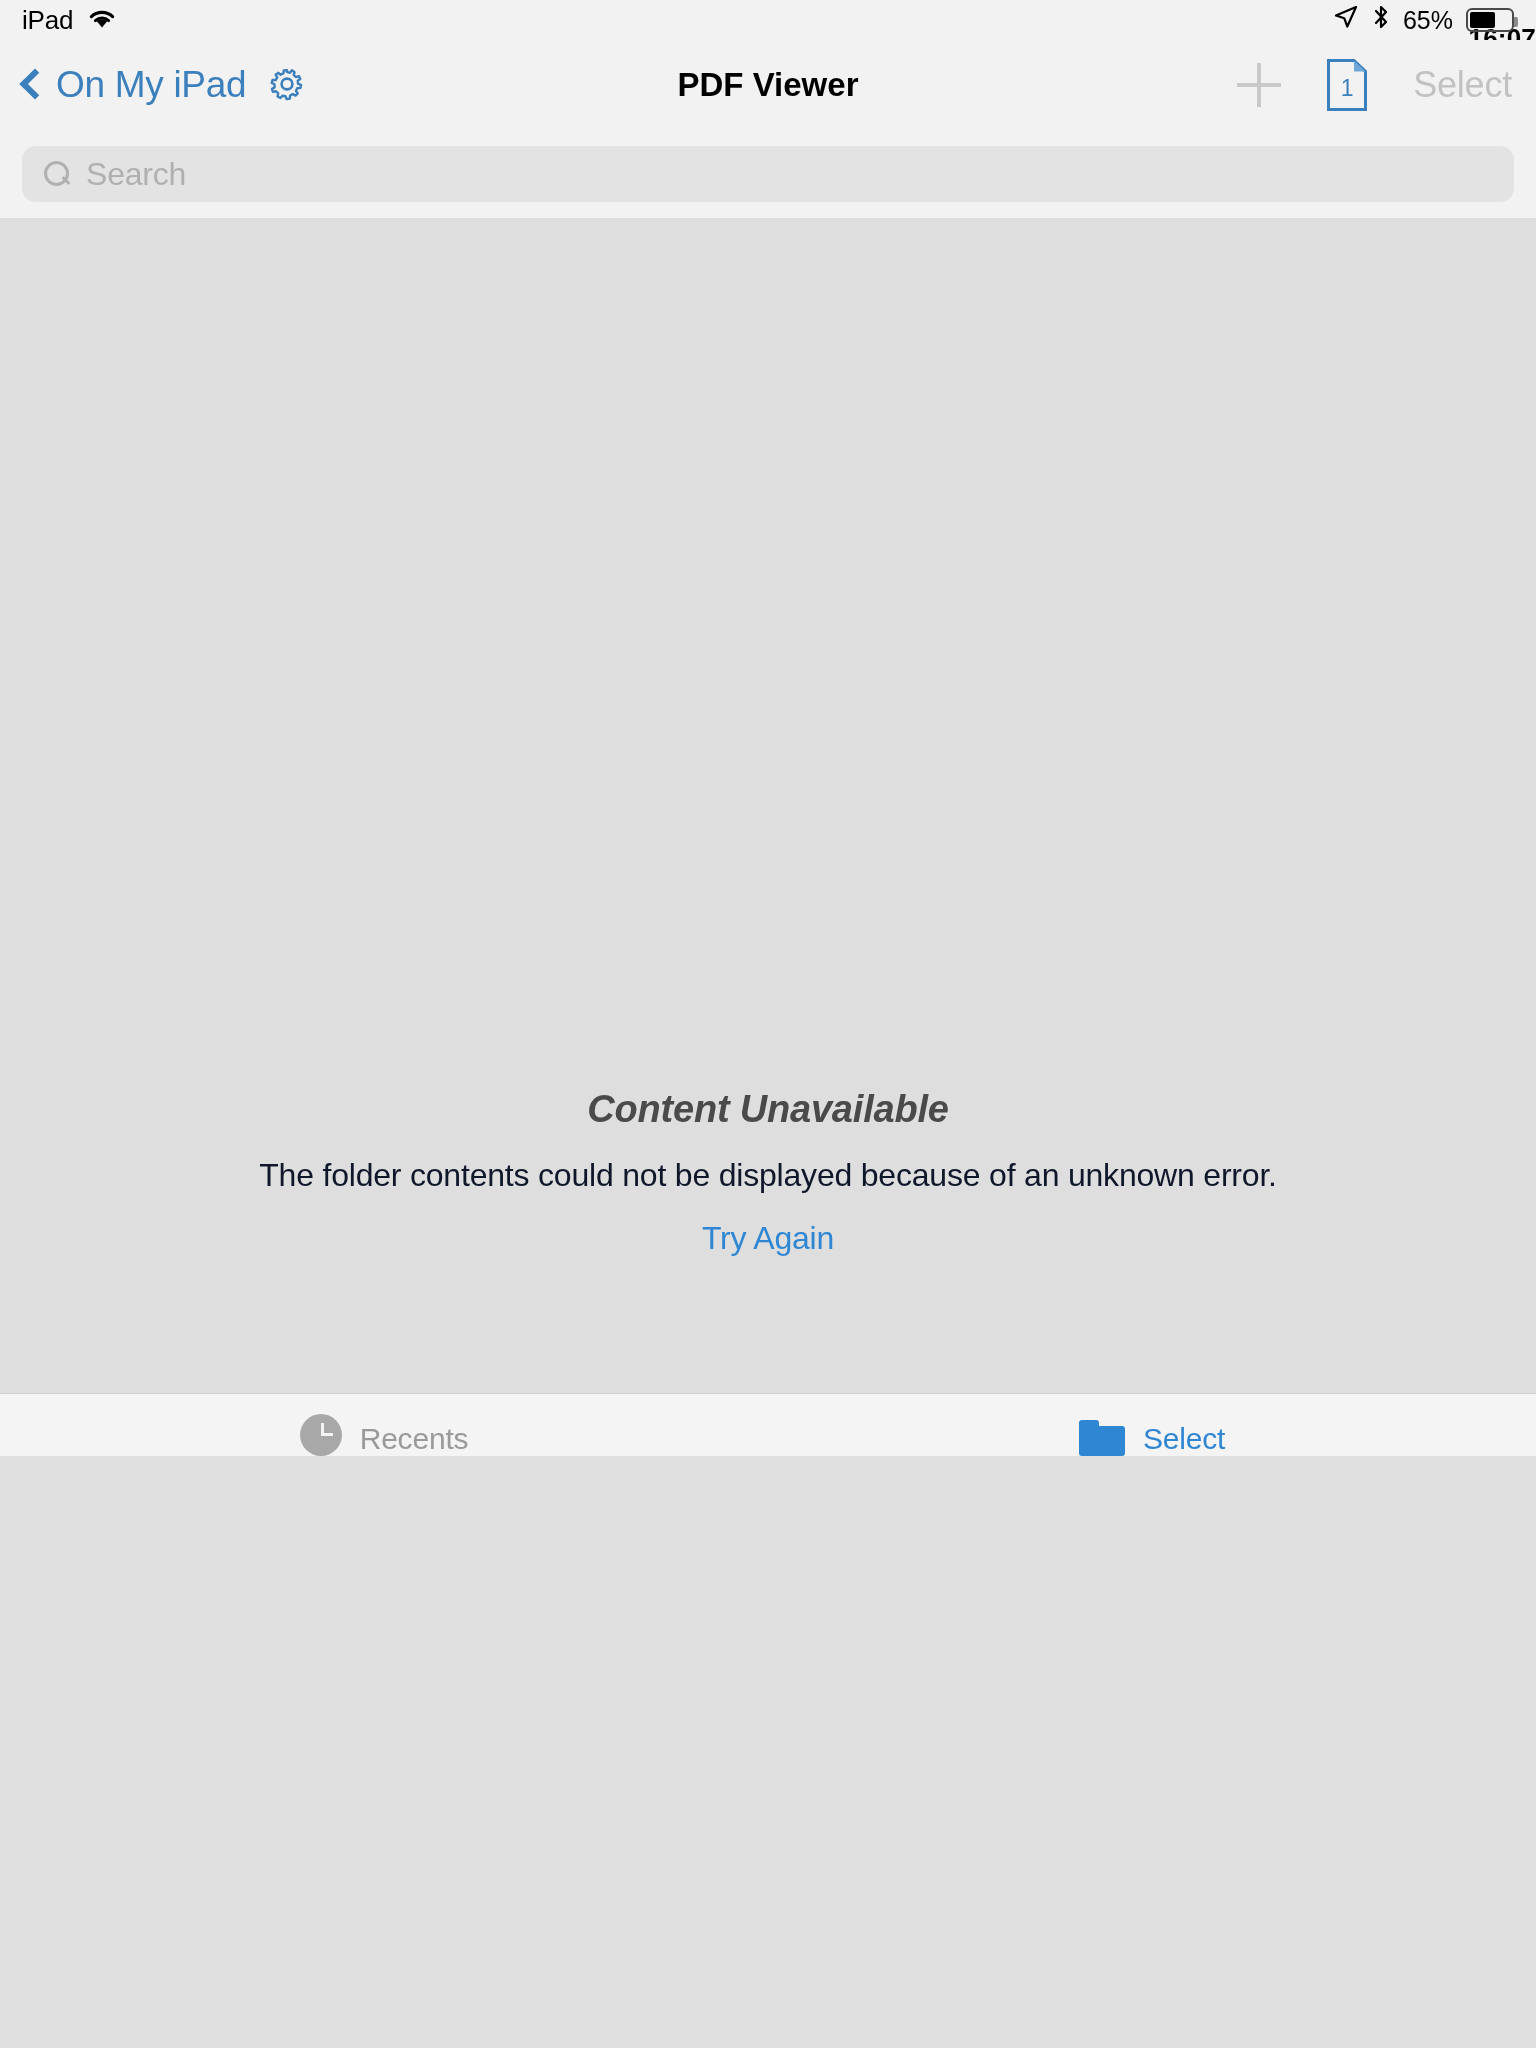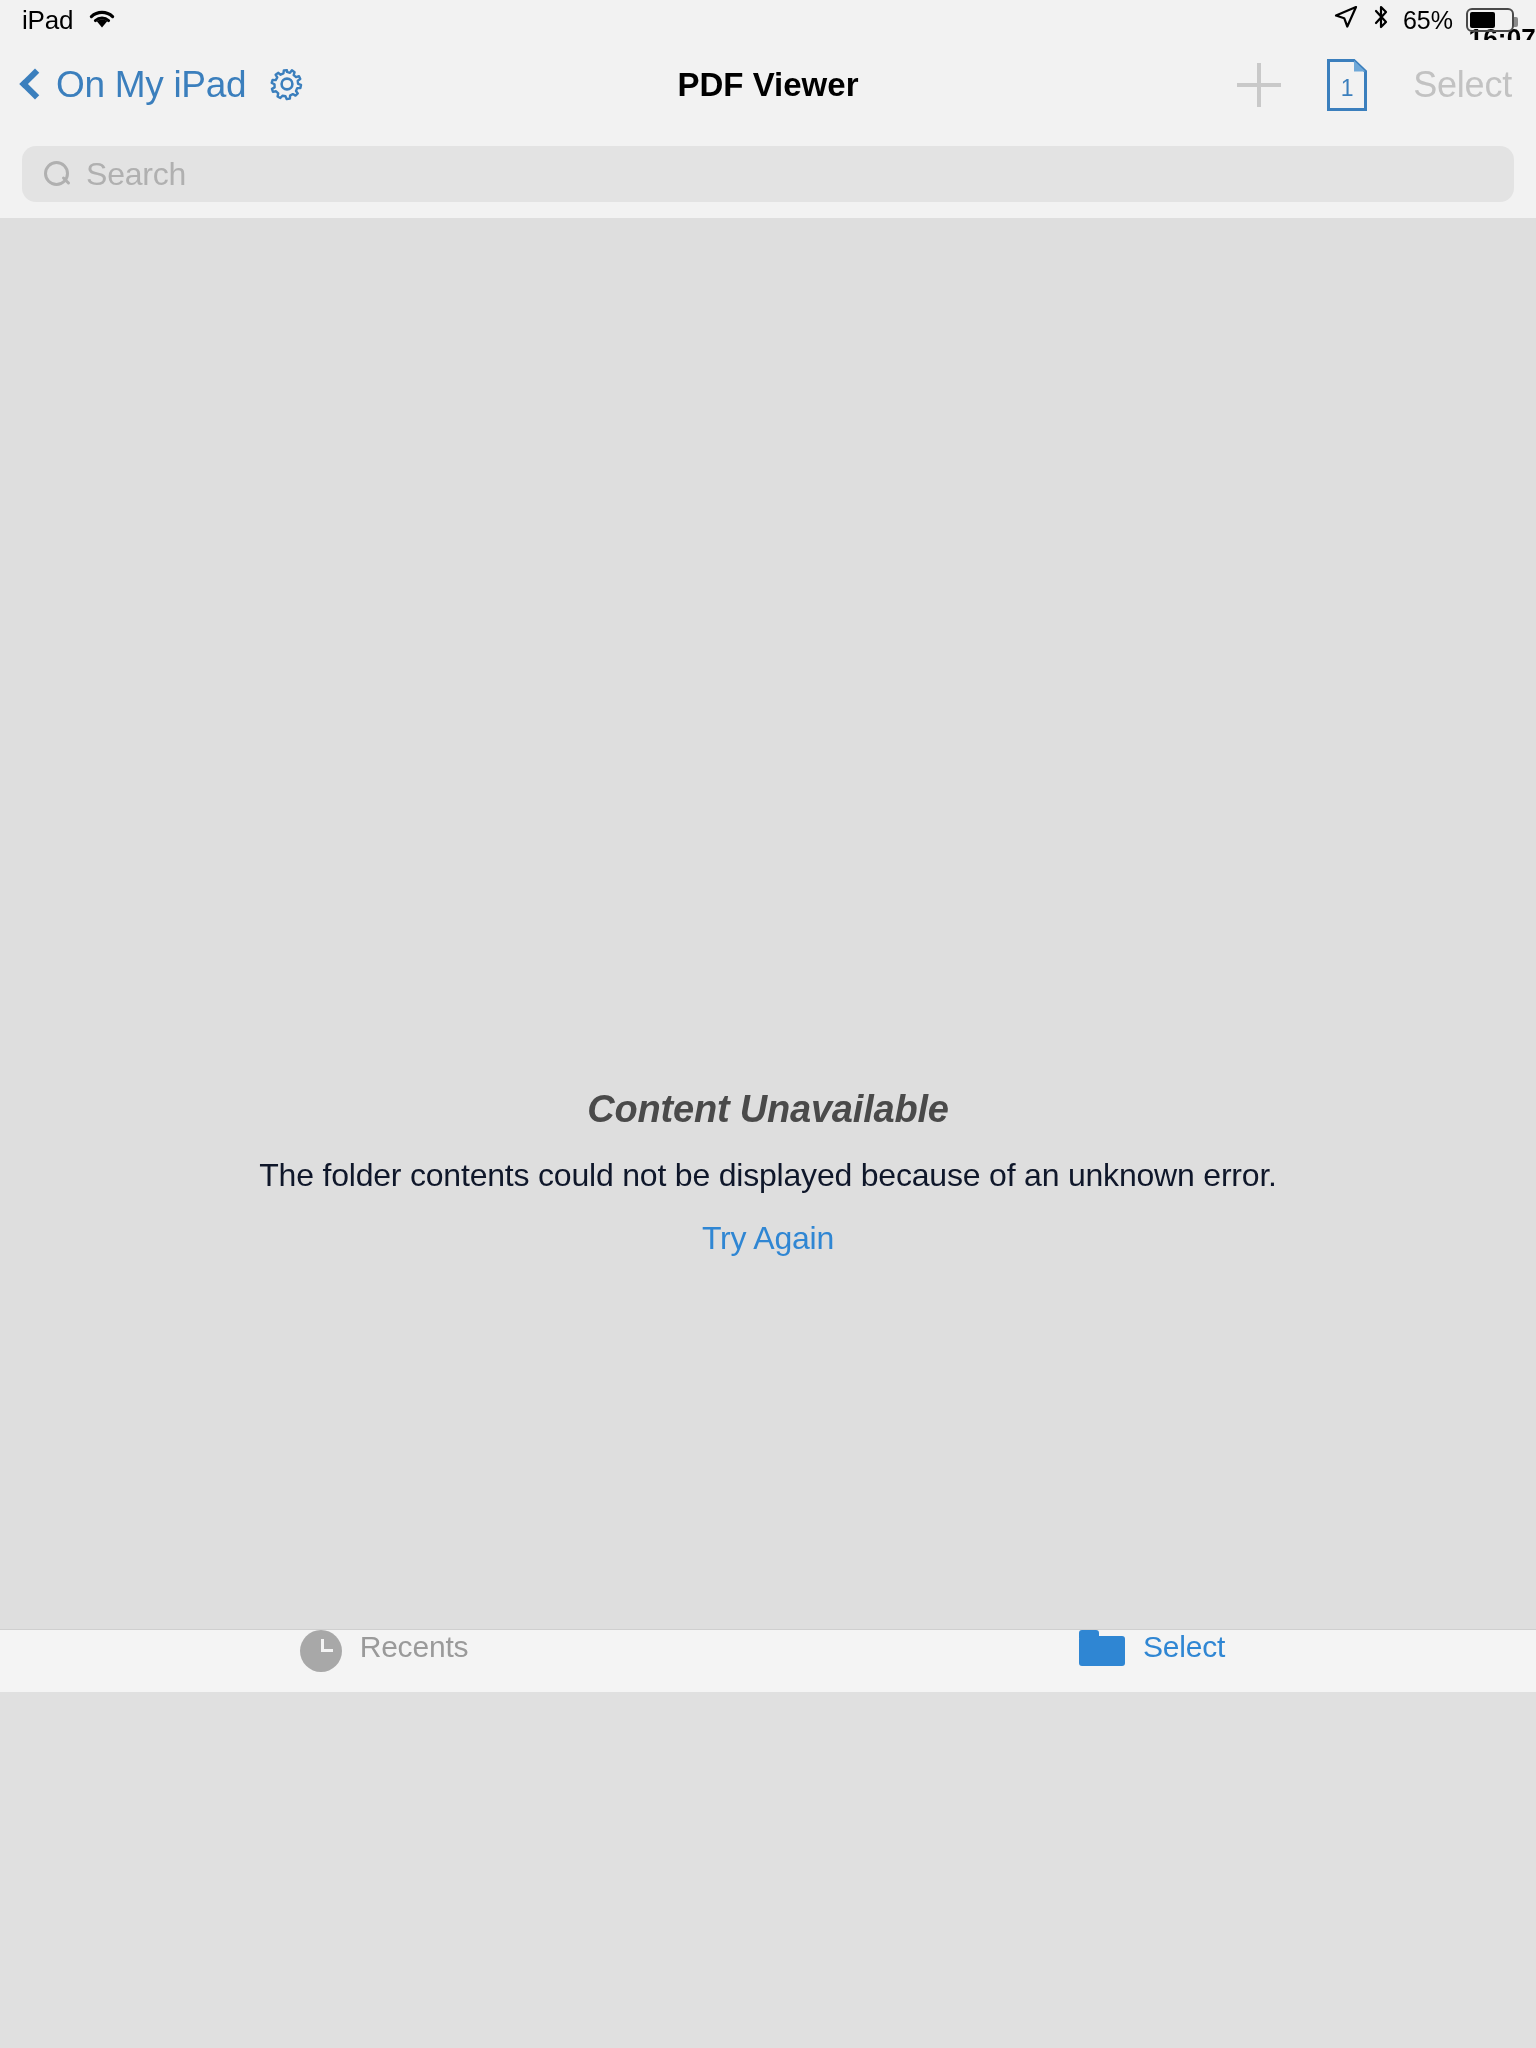--- a/index.html
+++ b/index.html
@@ -3,21 +3,21 @@
 <meta charset="utf-8">
 <style>
   * { margin:0; padding:0; box-sizing:border-box; }
   html, body {
     width:1536px; height:2048px;
     background:#e0e0e0;
     font-family:"Liberation Sans", sans-serif;
     -webkit-font-smoothing:antialiased;
     overflow:hidden;
   }
-  #app { position:relative; width:1536px; height:1692px; display:flex; flex-direction:column; }
+  #app { position:relative; width:1536px; height:1456px; display:flex; flex-direction:column; }
 
   
   .statusbar {
     height:40px; flex:0 0 40px;
     background:#f2f2f2;
     display:flex; align-items:center;
     position:relative;
     padding:0 22px;
     color:#000;
   }
@@ -126,21 +126,21 @@
     display:inline-block;
   }
 
   
   .tabbar {
     flex:0 0 63px; background:#f4f4f4;
     border-top:1px solid #cfcfcf;
     display:flex;
   }
   .tab {
-    flex:1; display:flex; align-items:flex-start; justify-content:center;
+    flex:1; display:flex; align-items:flex-end; justify-content:center;
     gap:18px; cursor:pointer;
   }
   .tab-label { font-size:30px; letter-spacing:-0.2px; }
   .tab.inactive .tab-label { color:#9a9a9a; }
   .tab.active .tab-label { color:#2f86d3; }
   .clock-icon {
     width:42px; height:42px; border-radius:50%; background:#a8a8a8;
     position:relative;
   }
   .clock-icon::before {

